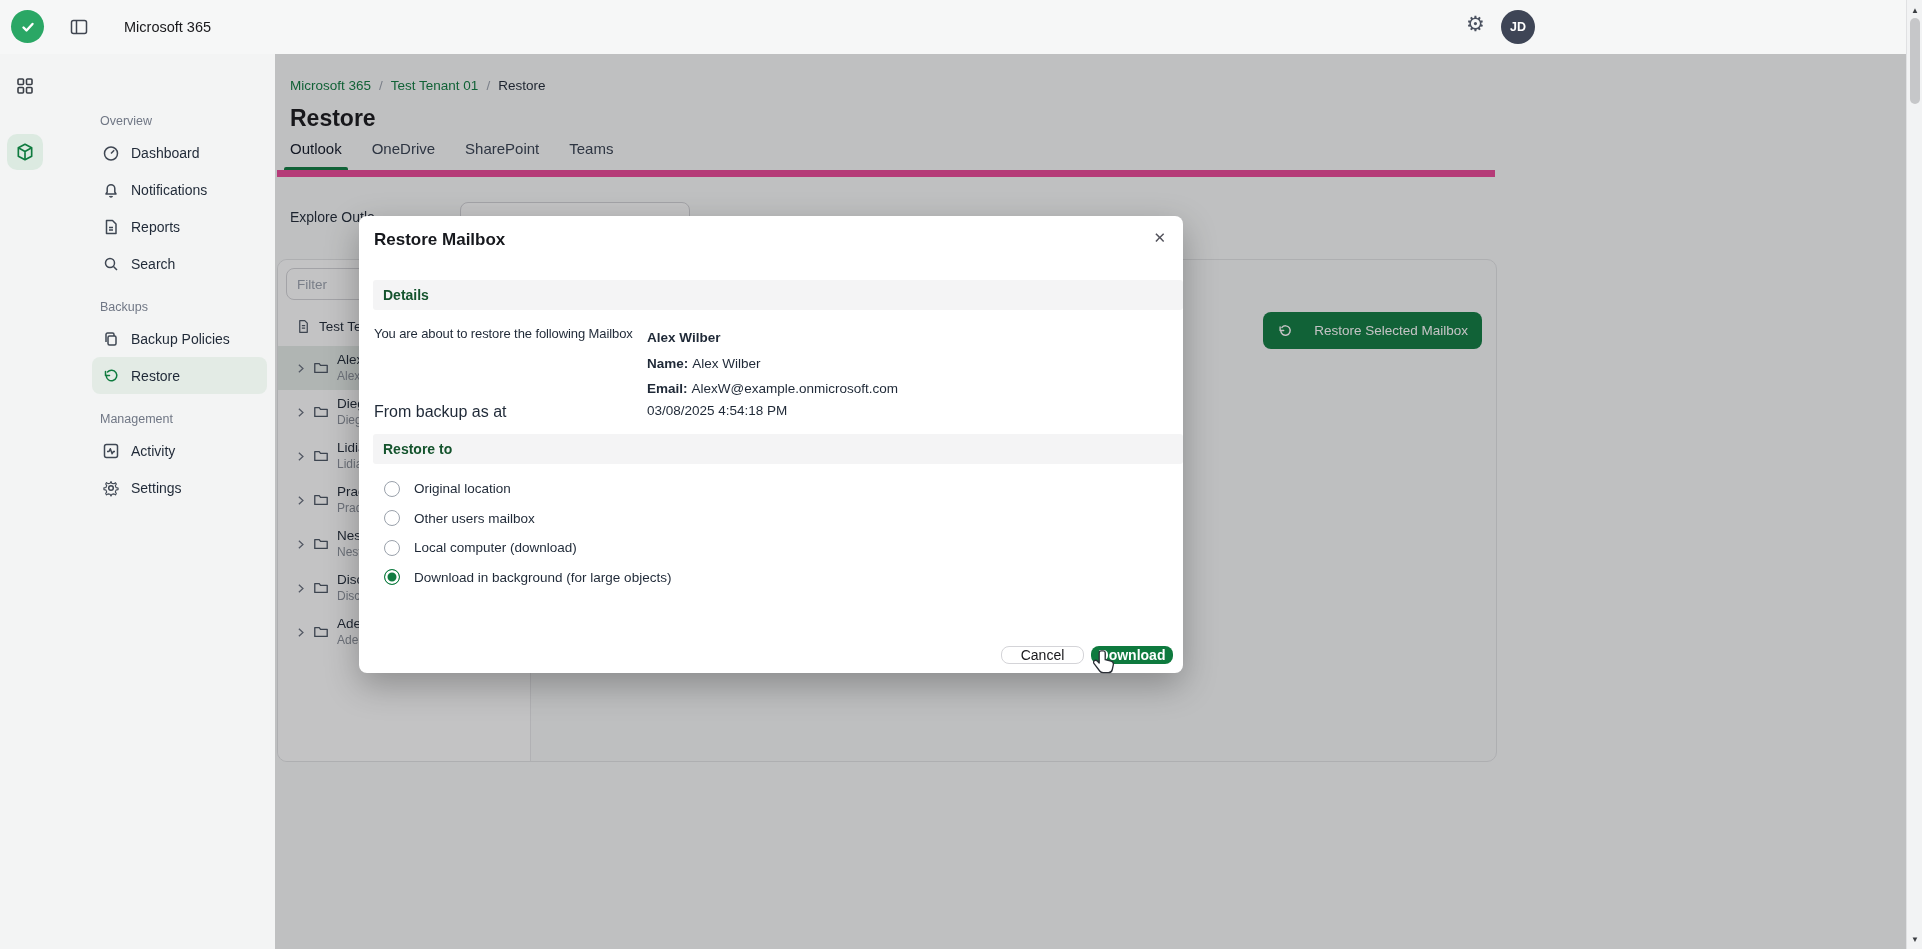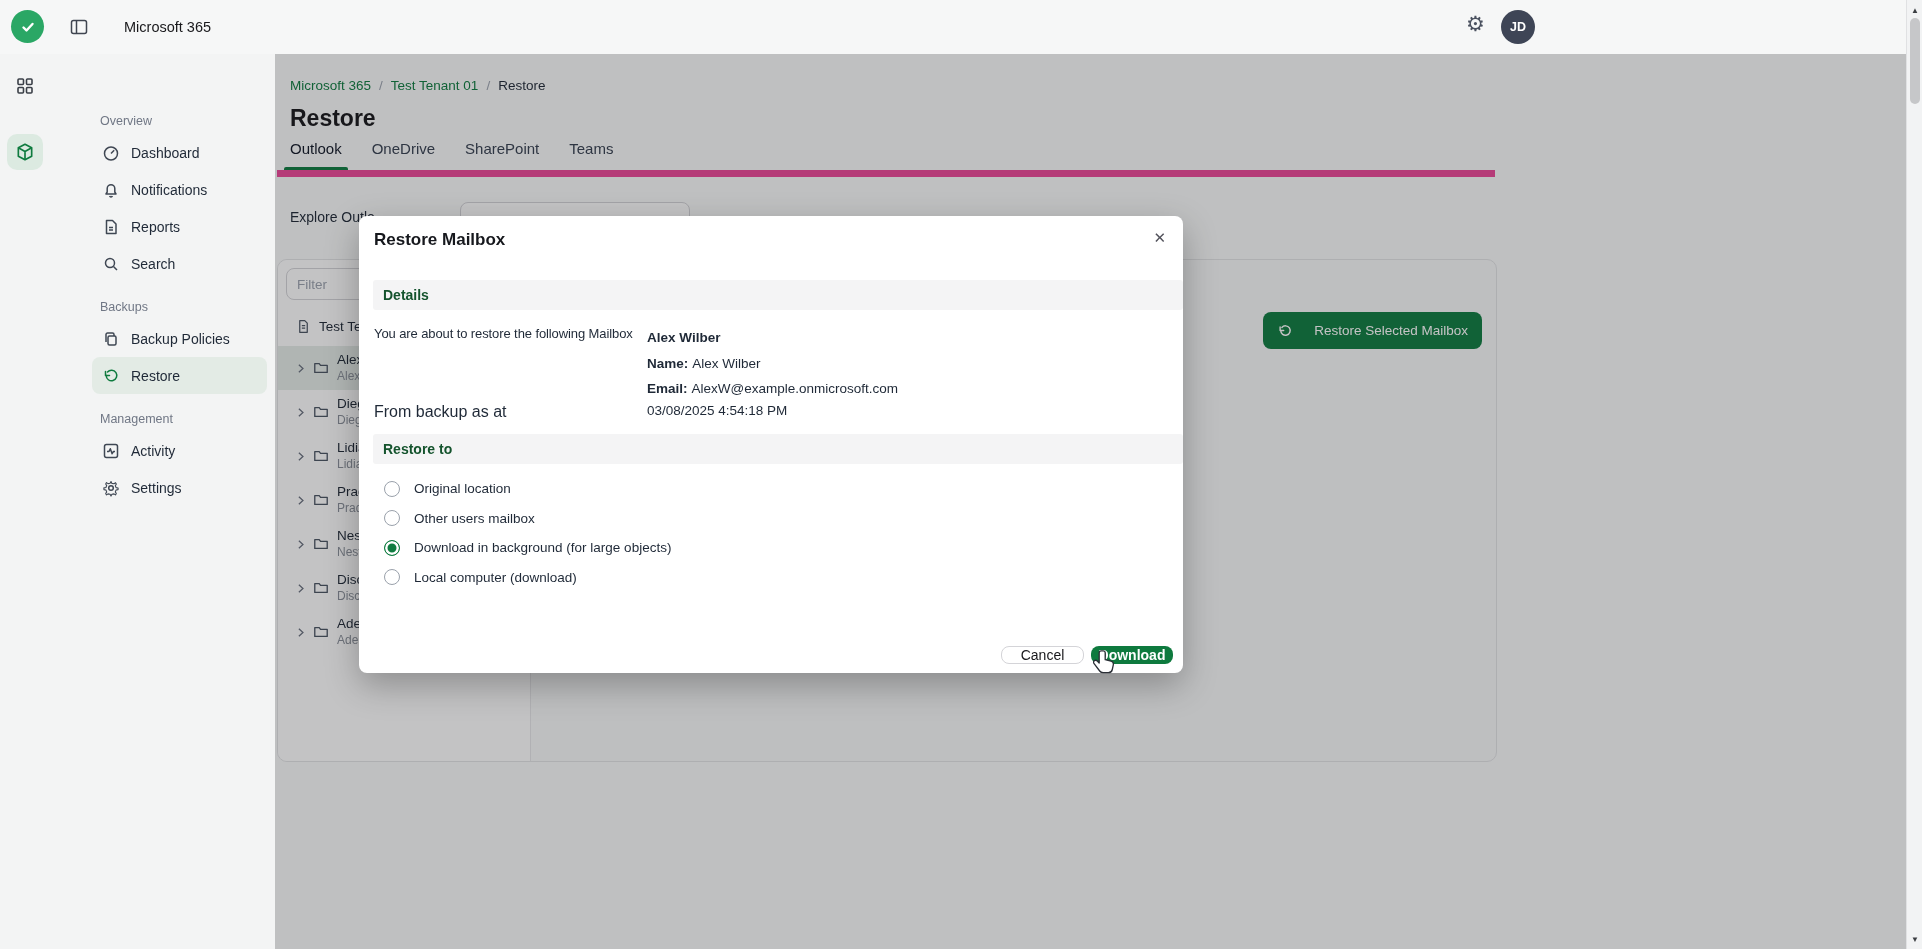--- a/index.html
+++ b/index.html
@@ -439,27 +439,27 @@
 
   <div class="options">
     <div class="option">
       <span class="radio"></span>
       <span class="olabel">Original location</span>
     </div>
     <div class="option">
       <span class="radio"></span>
       <span class="olabel">Other users mailbox</span>
     </div>
+    <div class="option">
+      <span class="radio"></span>
+      <span class="olabel">Local computer (download)</span>
+    </div>
     <div class="option checked">
       <span class="radio"></span>
       <span class="olabel">Download in background (for large objects)</span>
-    </div>
-    <div class="option">
-      <span class="radio"></span>
-      <span class="olabel">Local computer (download)</span>
     </div>
   </div>
 
   <div class="modal-footer">
     <button class="btn btn-cancel">Cancel</button>
     <button class="btn btn-download">Download</button>
   </div>
 </div>
 
 <div class="cursor-hand">

